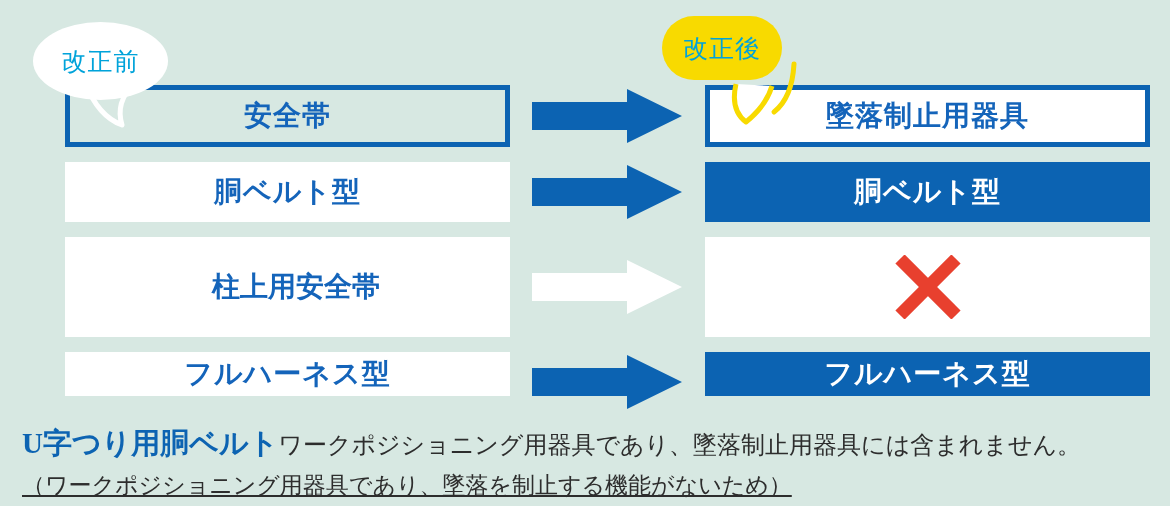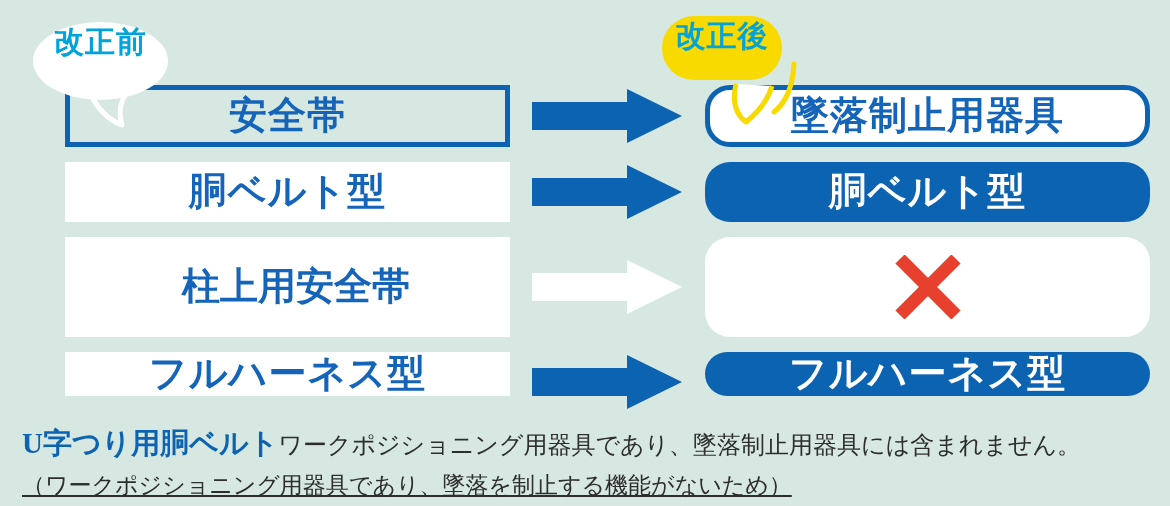--- a/index.html
+++ b/index.html
@@ -9,41 +9,41 @@
     --note-text:#2d2d2d;
   }
   .stage {
     position:relative; width:1170px; height:506px; overflow:hidden;
     background:var(--background);
     font-family:"DejaVu Sans","Liberation Sans",sans-serif;
   }
   .box {
     position:absolute; box-sizing:border-box;
     display:flex; align-items:center; justify-content:center;
-    font-weight:bold; font-size:38px; letter-spacing:1px; line-height:1.2;
+    font-weight:bold; font-size:28px; letter-spacing:1px; line-height:1.2;
     z-index:1; text-align:center;
   }
   .col-left  { left:65px;  width:445px; }
-  .col-right { left:705px; width:445px;border-radius:25px; }
+  .col-right { left:705px; width:445px; }
   .r1 { top:85px;  height:62px; }
   .r2 { top:162px; height:60px; }
   .r3 { top:237px; height:100px; }
   .r4 { top:352px; height:44px;text-align:center; }
   .outlined { border:5px solid var(--primary-blue); color:var(--label-blue); background:transparent; }
   .bg-white { background:#ffffff; }
   .white-box { background:#ffffff; color:var(--label-blue); }
   .filled { background:var(--primary-blue); color:#ffffff; }
   .two-line { line-height:1.3; letter-spacing:0;margin-left:17px; }
   .arrow { position:absolute; z-index:2; }
   .arrow-blue  { fill:var(--primary-blue); }
   .arrow-white { fill:#ffffff; }
   .bubble {
     position:absolute; z-index:6;
-    display:flex; align-items:flex-start; justify-content:center;
-    font-weight:bold; font-size:30px; color:var(--bubble-text-cyan);
+    display:flex; align-items:center; justify-content:center;
+    font-weight:normal; font-size:25px; color:var(--bubble-text-cyan);
     letter-spacing:1px;
   }
   .bubble-before { left:33px;  top:22px; width:135px; height:78px; background:#ffffff; border-radius:50%; }
   .bubble-after  { left:662px; top:16px; width:120px; height:64px; background:var(--bubble-yellow); border-radius:34px; }
   .tail { position:absolute; z-index:5; overflow:visible; }
   .tail-before { left:82px;  top:84px; }
   .tail-after  { left:728px; top:84px; }
   .cross-svg { display:block; }
   .note { position:absolute; left:22px; top:424px; color:var(--note-text); z-index:1; }
   .note-line1 { font-size:24px; white-space:nowrap; }

